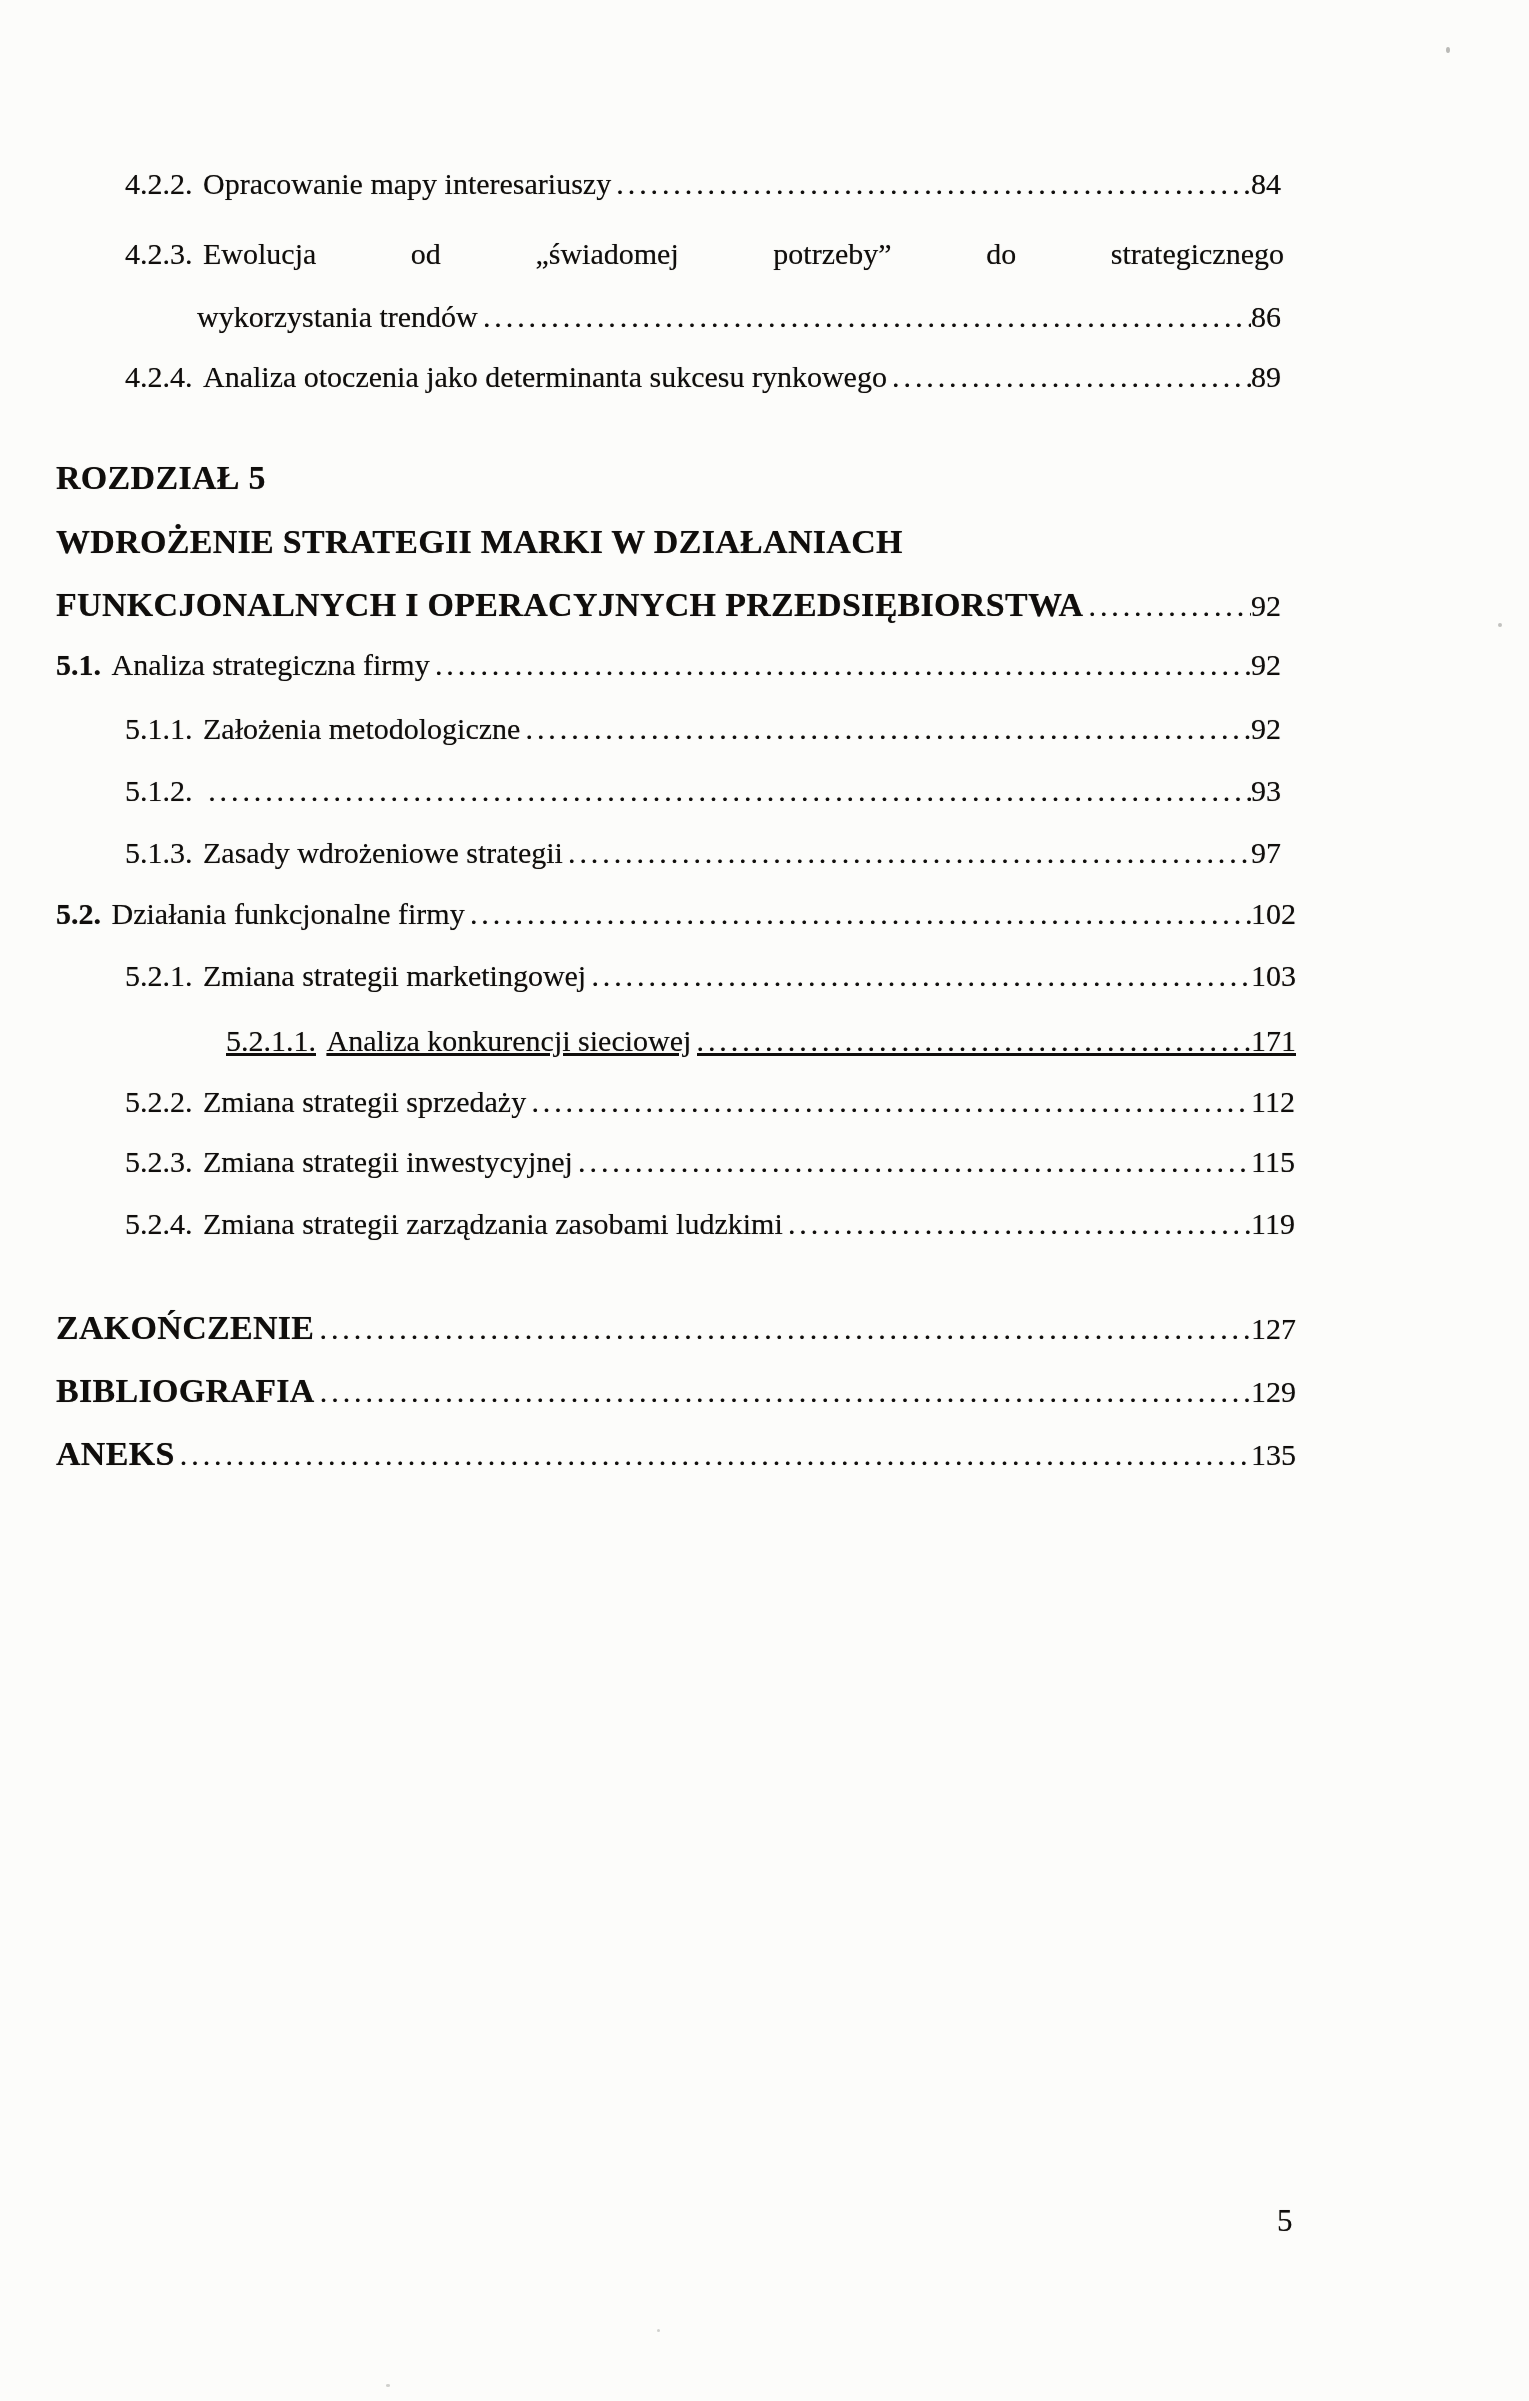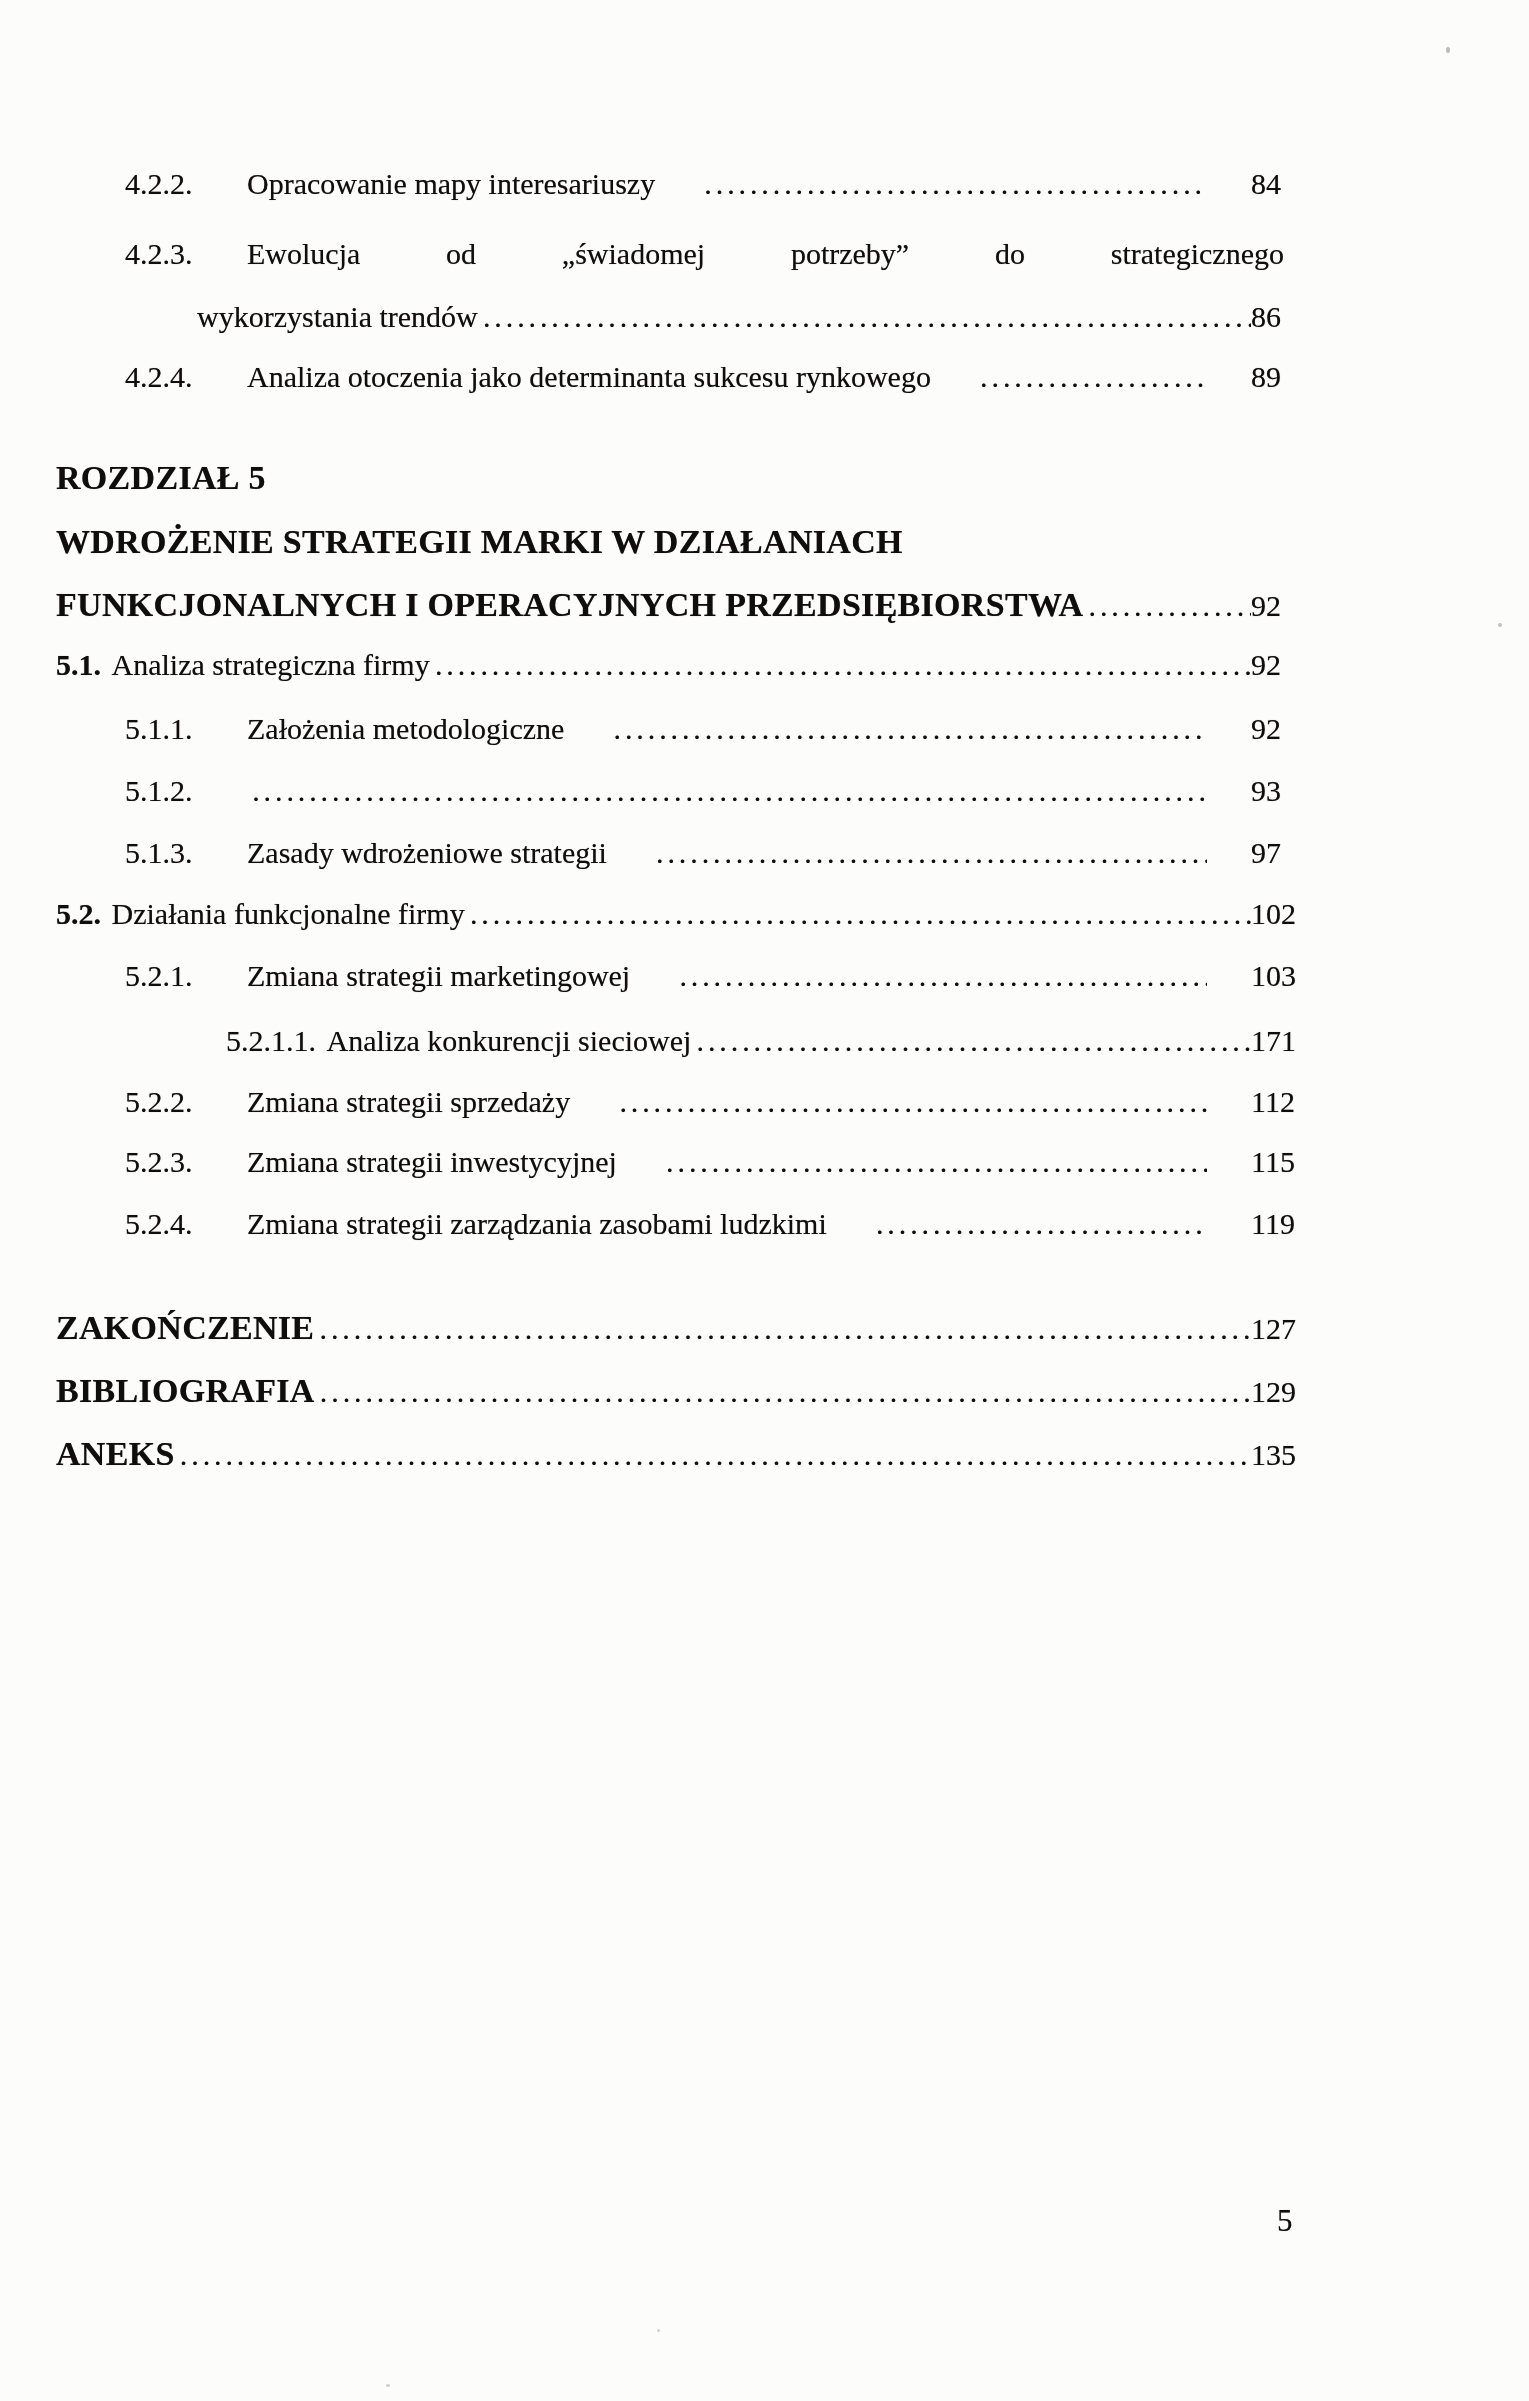--- a/index.html
+++ b/index.html
@@ -22,23 +22,23 @@
     font-size: 30px;
     line-height: 1.15;
   }
   .row {
     position: absolute;
     left: 0; right: 0;
     display: flex;
     align-items: baseline;
     text-shadow: 0 0 0.7px rgba(25,22,18,.55);
   }
-  .i1 { padding-left: 69px; gap: 44px; }
+  .i1 { padding-left: 69px; }
   .i2 { padding-left: 141px; }
-  .i3 { padding-left: 170px; }
+  .i3 { padding-left: 170px; text-decoration: underline; }
   .num { white-space: nowrap; margin-right: 10.5px; }
   .txt { white-space: nowrap; }
   .jtxt {
     flex: 1;
     text-align: justify;
     text-align-last: justify;
     margin-right: 75px;
     white-space: normal;
   }
   .dots {

